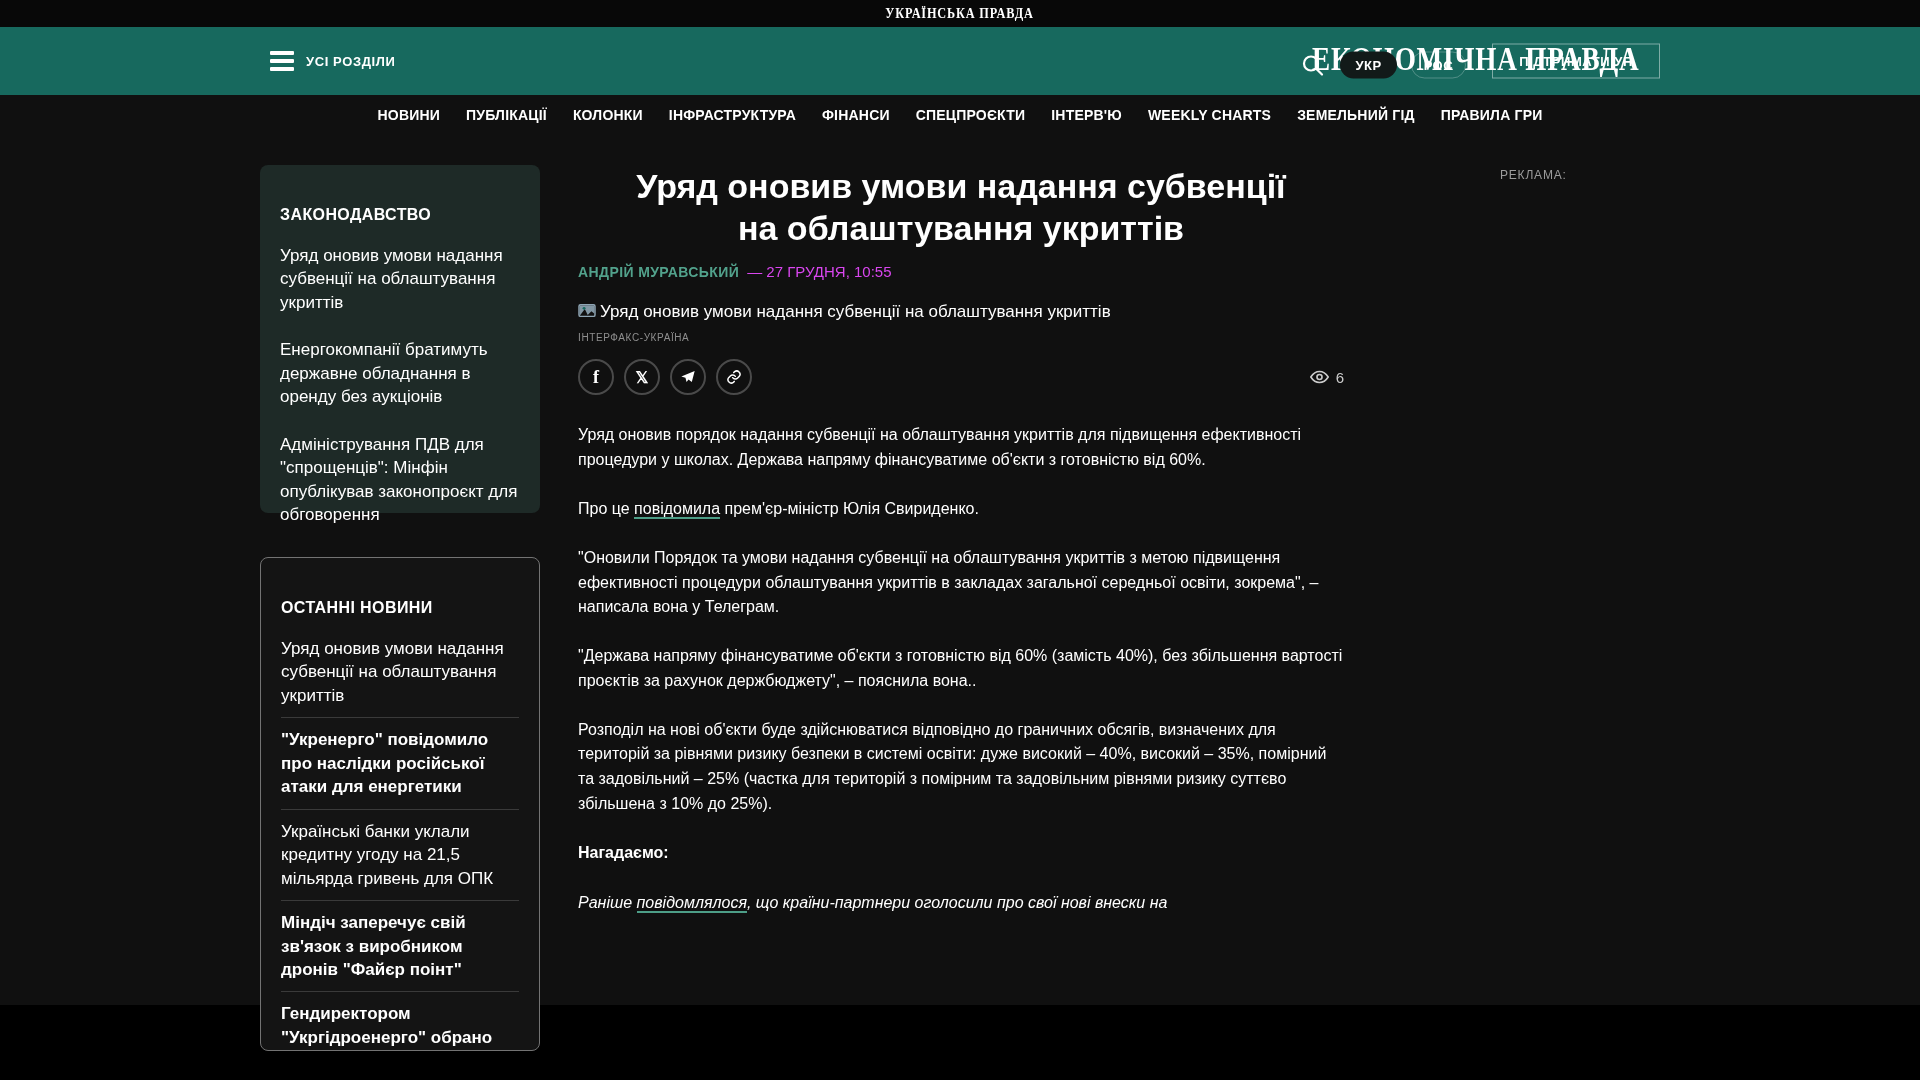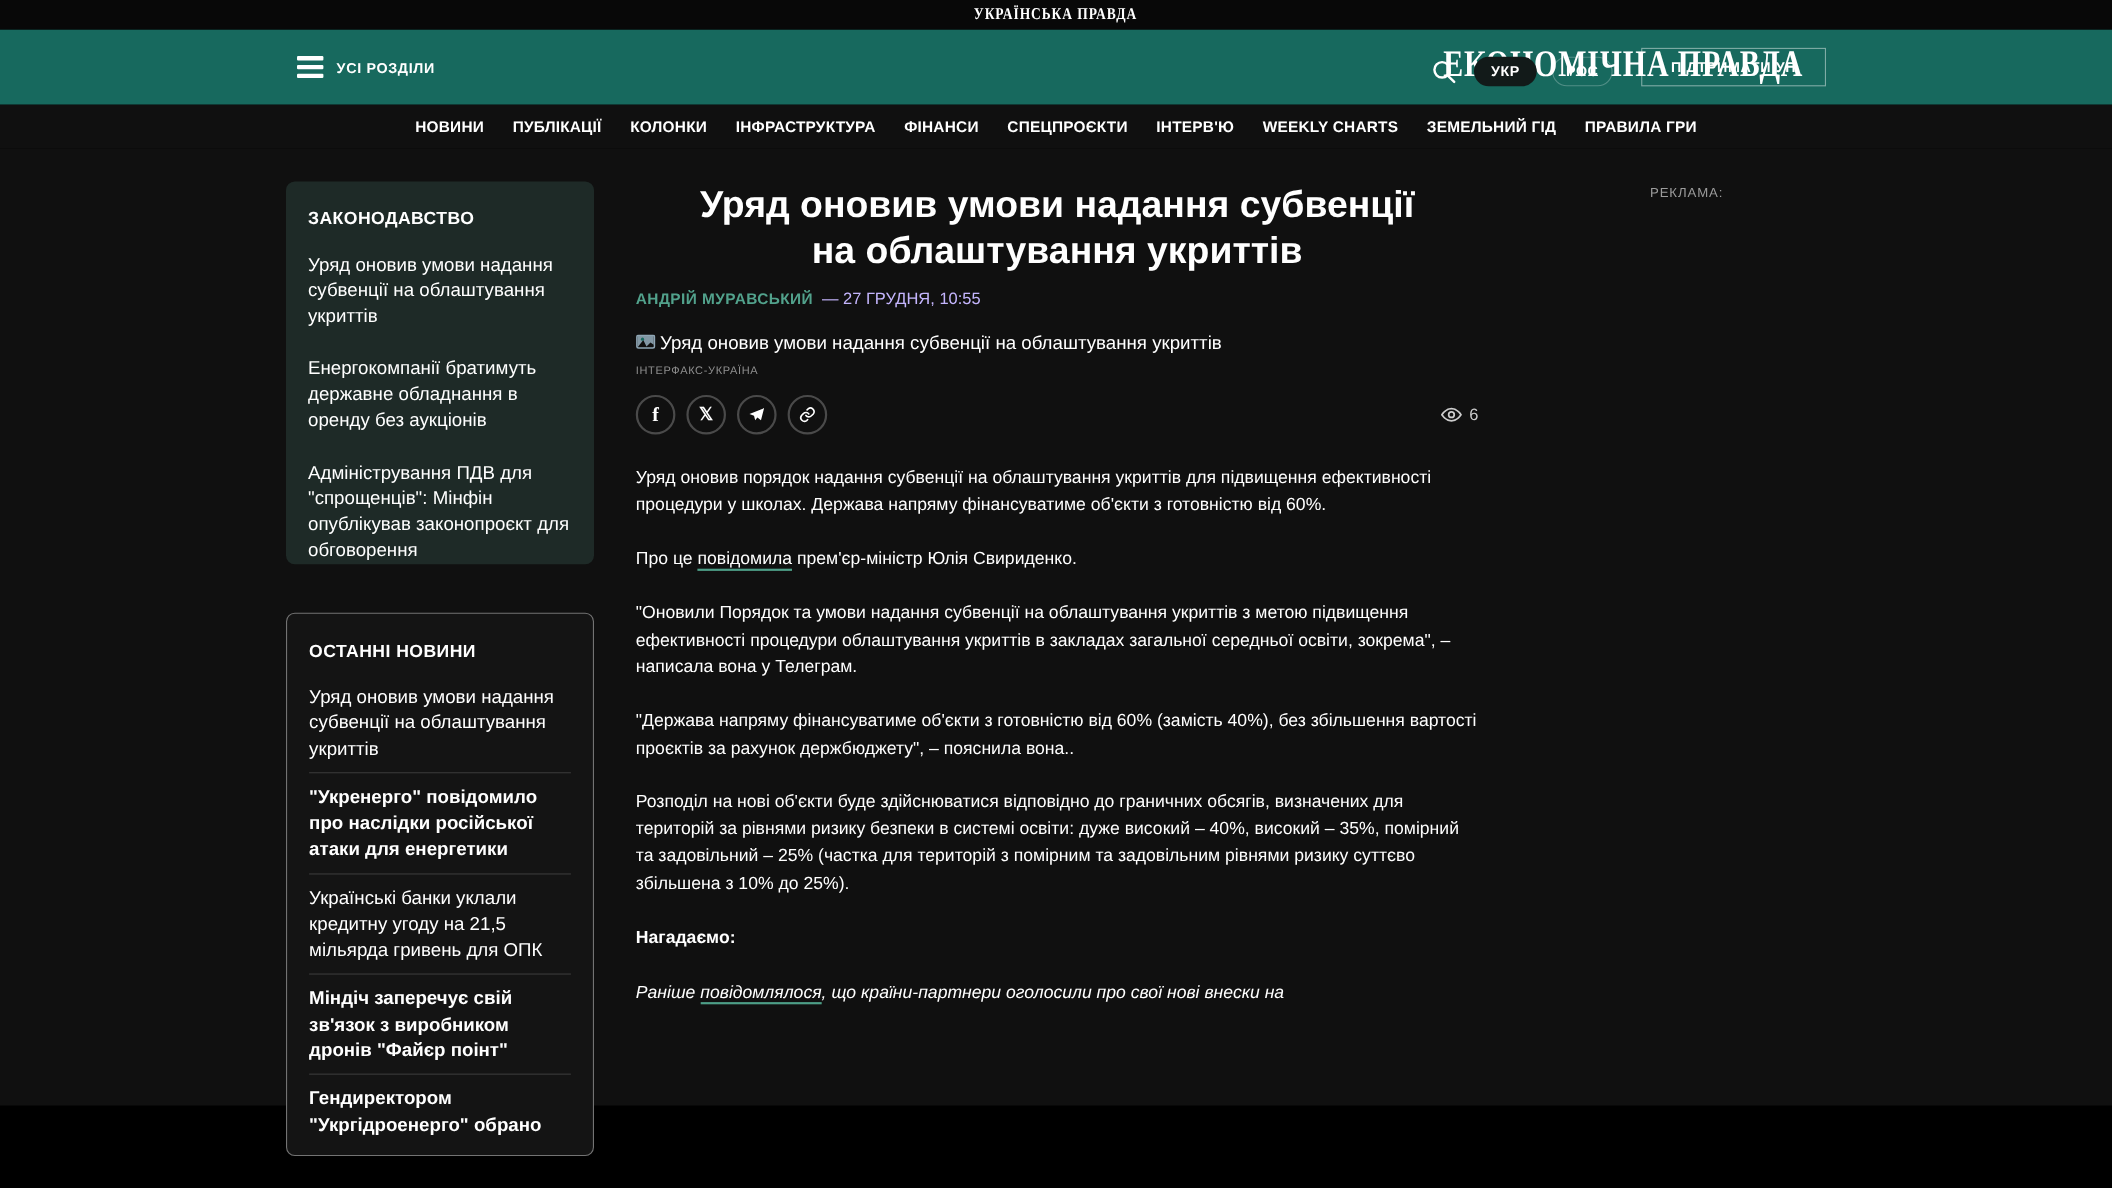--- a/index.html
+++ b/index.html
@@ -29,33 +29,33 @@
 
   .nav { height:40px; background:#101010; display:flex; align-items:center; justify-content:center; }
   .nav-items { display:flex; gap:26px; align-items:flex-start; }
   .nav-items a { color:#fff; text-decoration:none; font-size:14px; font-weight:700; letter-spacing:.2px; white-space:nowrap; cursor:pointer; }
 
   .content { position:relative; height:870px; background:#101010; }
 
   .sidebar-box { position:absolute; left:260px; width:280px; border-radius:8px; padding:20px 20px; }
   .box1 { top:30px; height:348px; background:#1e2a27; }
   .box2 { top:422px; height:494px; background:#141414; border:1px solid #737373; overflow:hidden; }
-  .sidebar-box h3 { color:#fff; font-size:16px; font-weight:700; letter-spacing:.4px; margin:6px 0 20px; }
+  .sidebar-box h3 { color:#fff; font-size:16px; font-weight:700; letter-spacing:.4px; margin:21px 0 20px; }
   .side-item { display:block; color:#fff; font-size:17px; line-height:1.38; text-decoration:none; cursor:pointer; }
   .box1 .side-item { margin-bottom:24px; }
   .box1 .side-item:last-child { margin-bottom:0; }
   .box2 .side-item { margin:8px 0; }
   .side-item.bold { font-weight:700; }
   .side-div { border:none; border-top:1px solid #3a3a3a; margin:10px 0; }
 
   .article { position:absolute; left:578px; top:0; width:766px; }
   .title { color:#ffffff; font-size:34px; line-height:1.24; font-weight:700; margin-top:30px; white-space:pre-line;text-align:center; }
   .byline { margin-top:14px; display:flex; align-items:baseline; gap:8px; }
   .author { color:#52a28c; font-size:14px; font-weight:700; letter-spacing:.4px; text-decoration:none; cursor:pointer; }
-  .date { color:#c4b5fd; font-size:15px; }
+  .date { color:#d946ef; font-size:15px; }
   .img-row { margin-top:22px; display:flex; align-items:center; gap:4px; }
   .img-row .alt { color:#fff; font-size:17px; }
   .credit { margin-top:10px; color:#8f8f8f; font-size:10px; letter-spacing:.6px; }
   .share-row { margin-top:16px; display:flex; align-items:center; justify-content:space-between; }
   .share-icons { display:flex; gap:10px; }
   .share-circle { width:36px; height:36px; border-radius:50%; border:2px solid #4a4a4a; display:flex; align-items:center;
                   justify-content:center; color:#fff; cursor:pointer; }
   .share-circle .fb { font-family:"Liberation Serif",serif; font-weight:700; font-size:18px; }
   .share-circle .xx { font-weight:700; font-size:16px; }
   .views { display:flex; align-items:center; gap:7px; color:#ccc; font-size:15px; }

